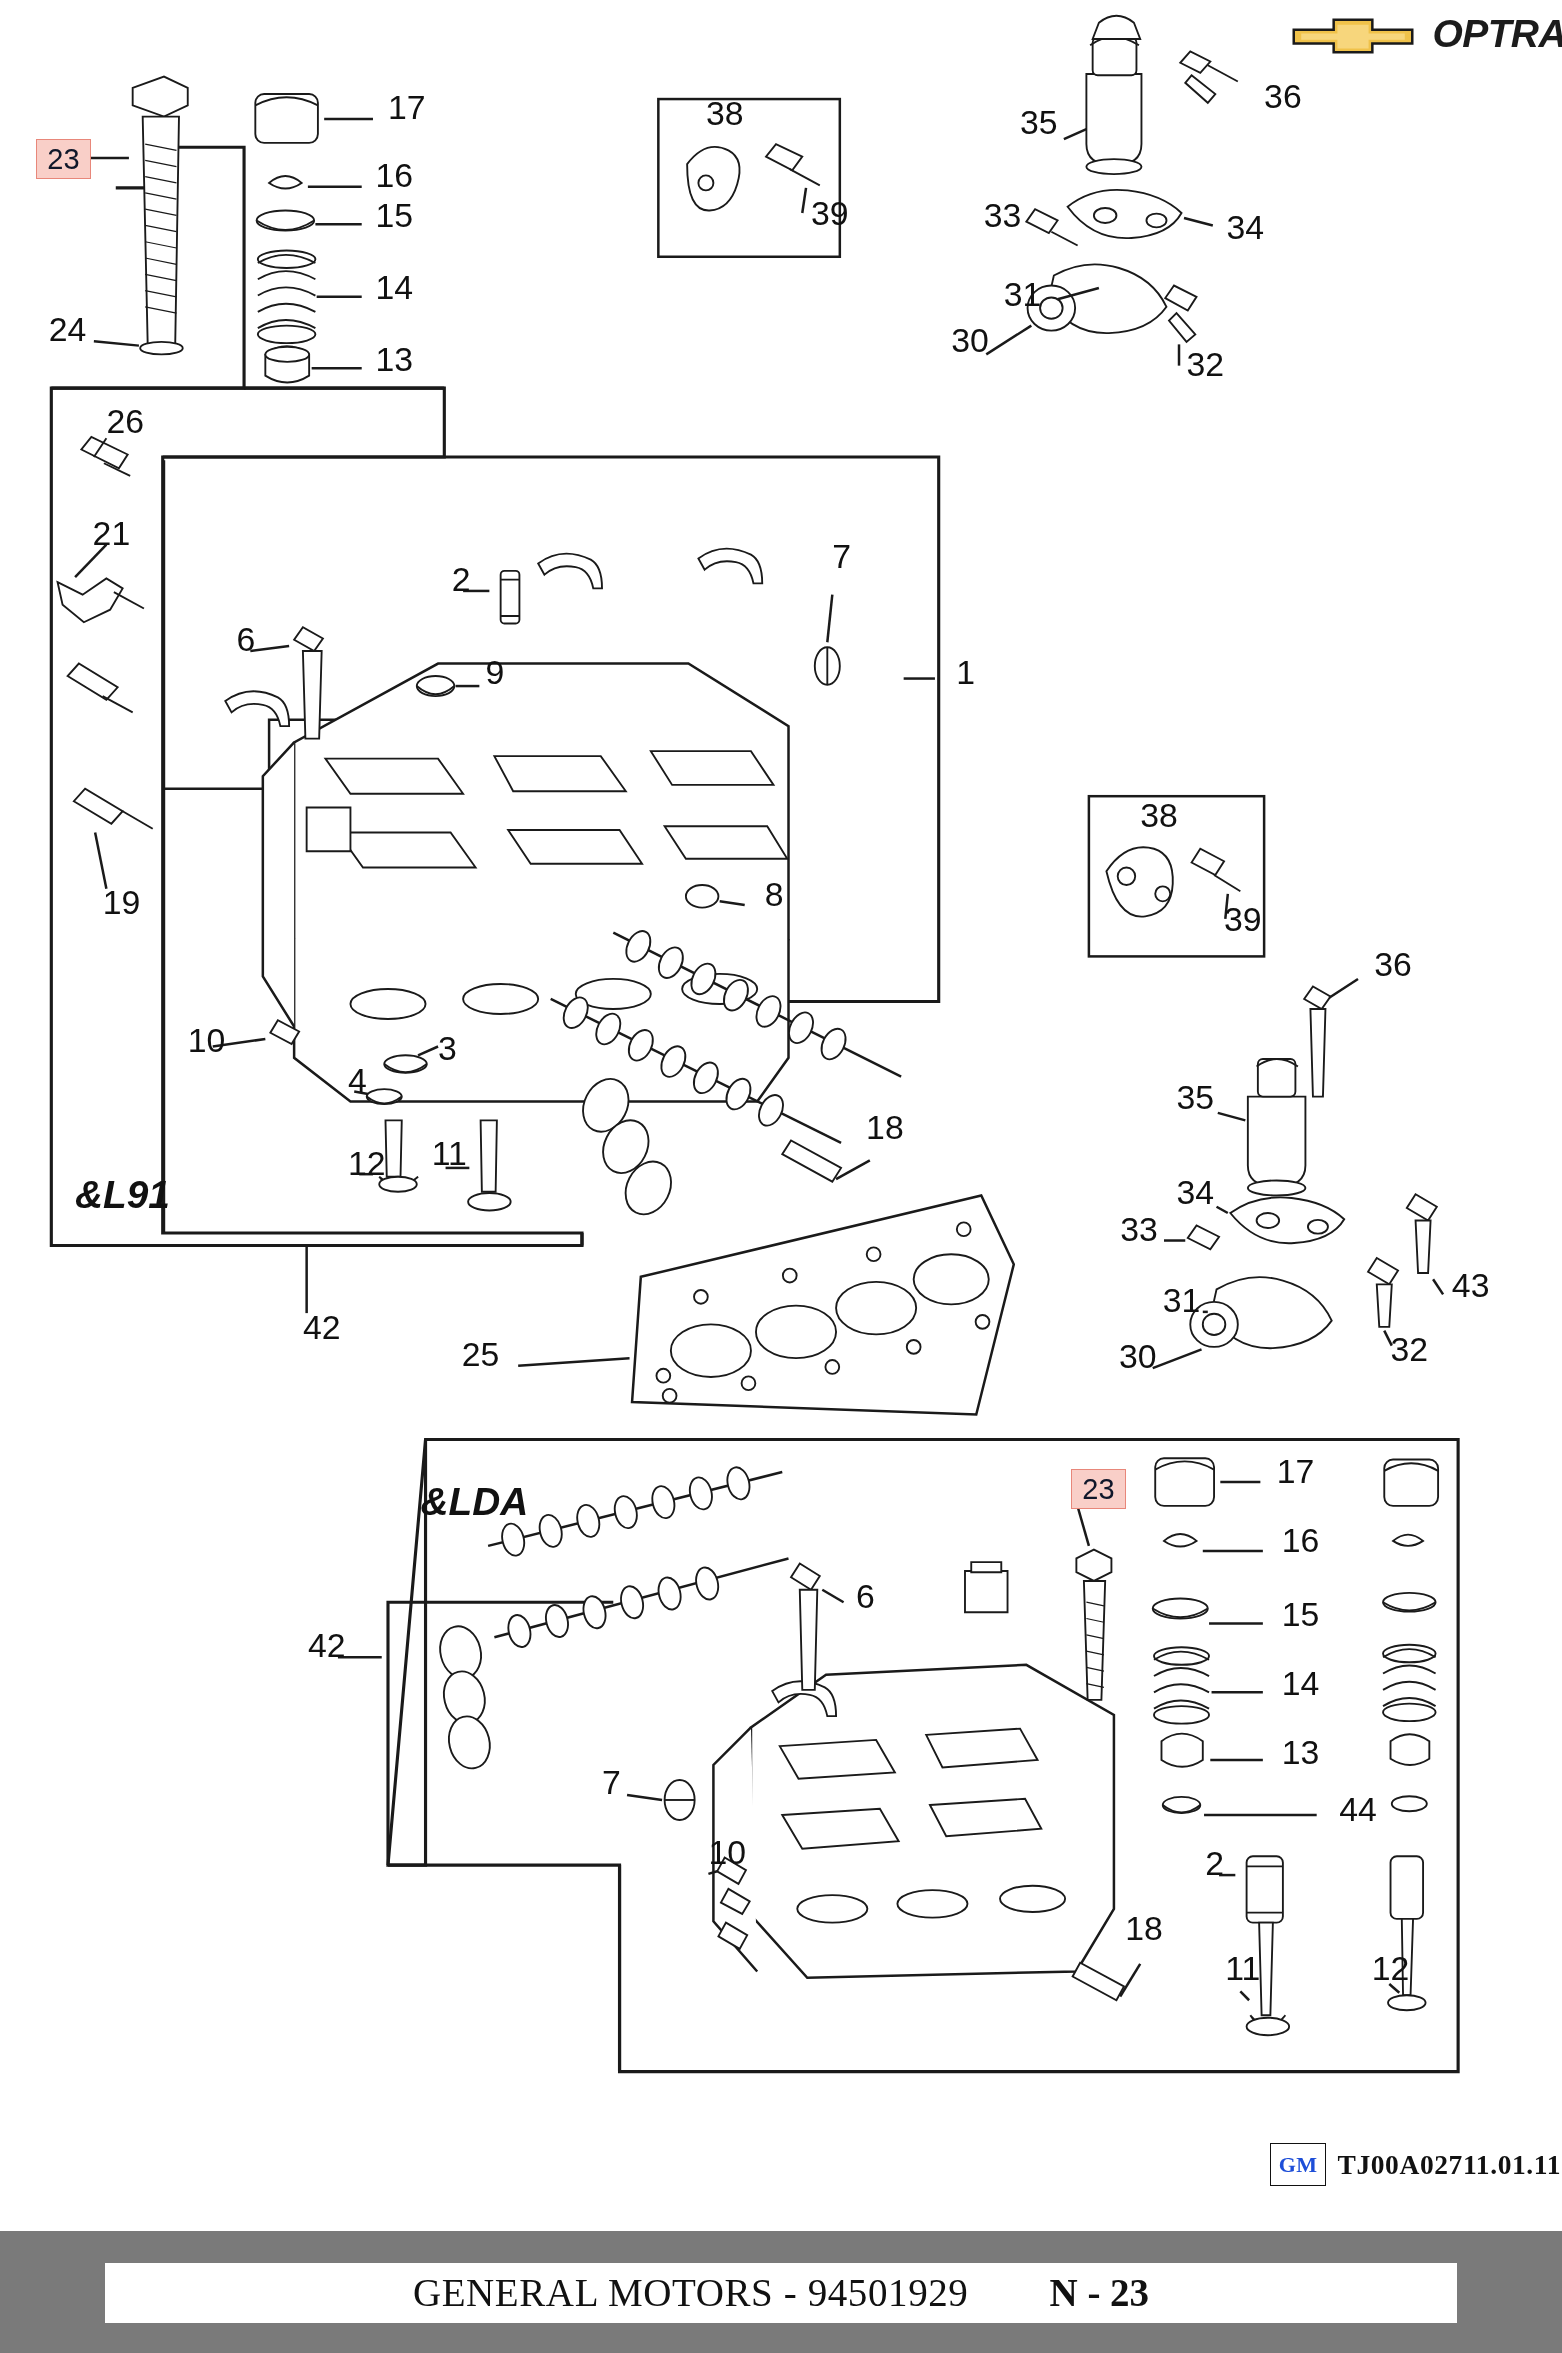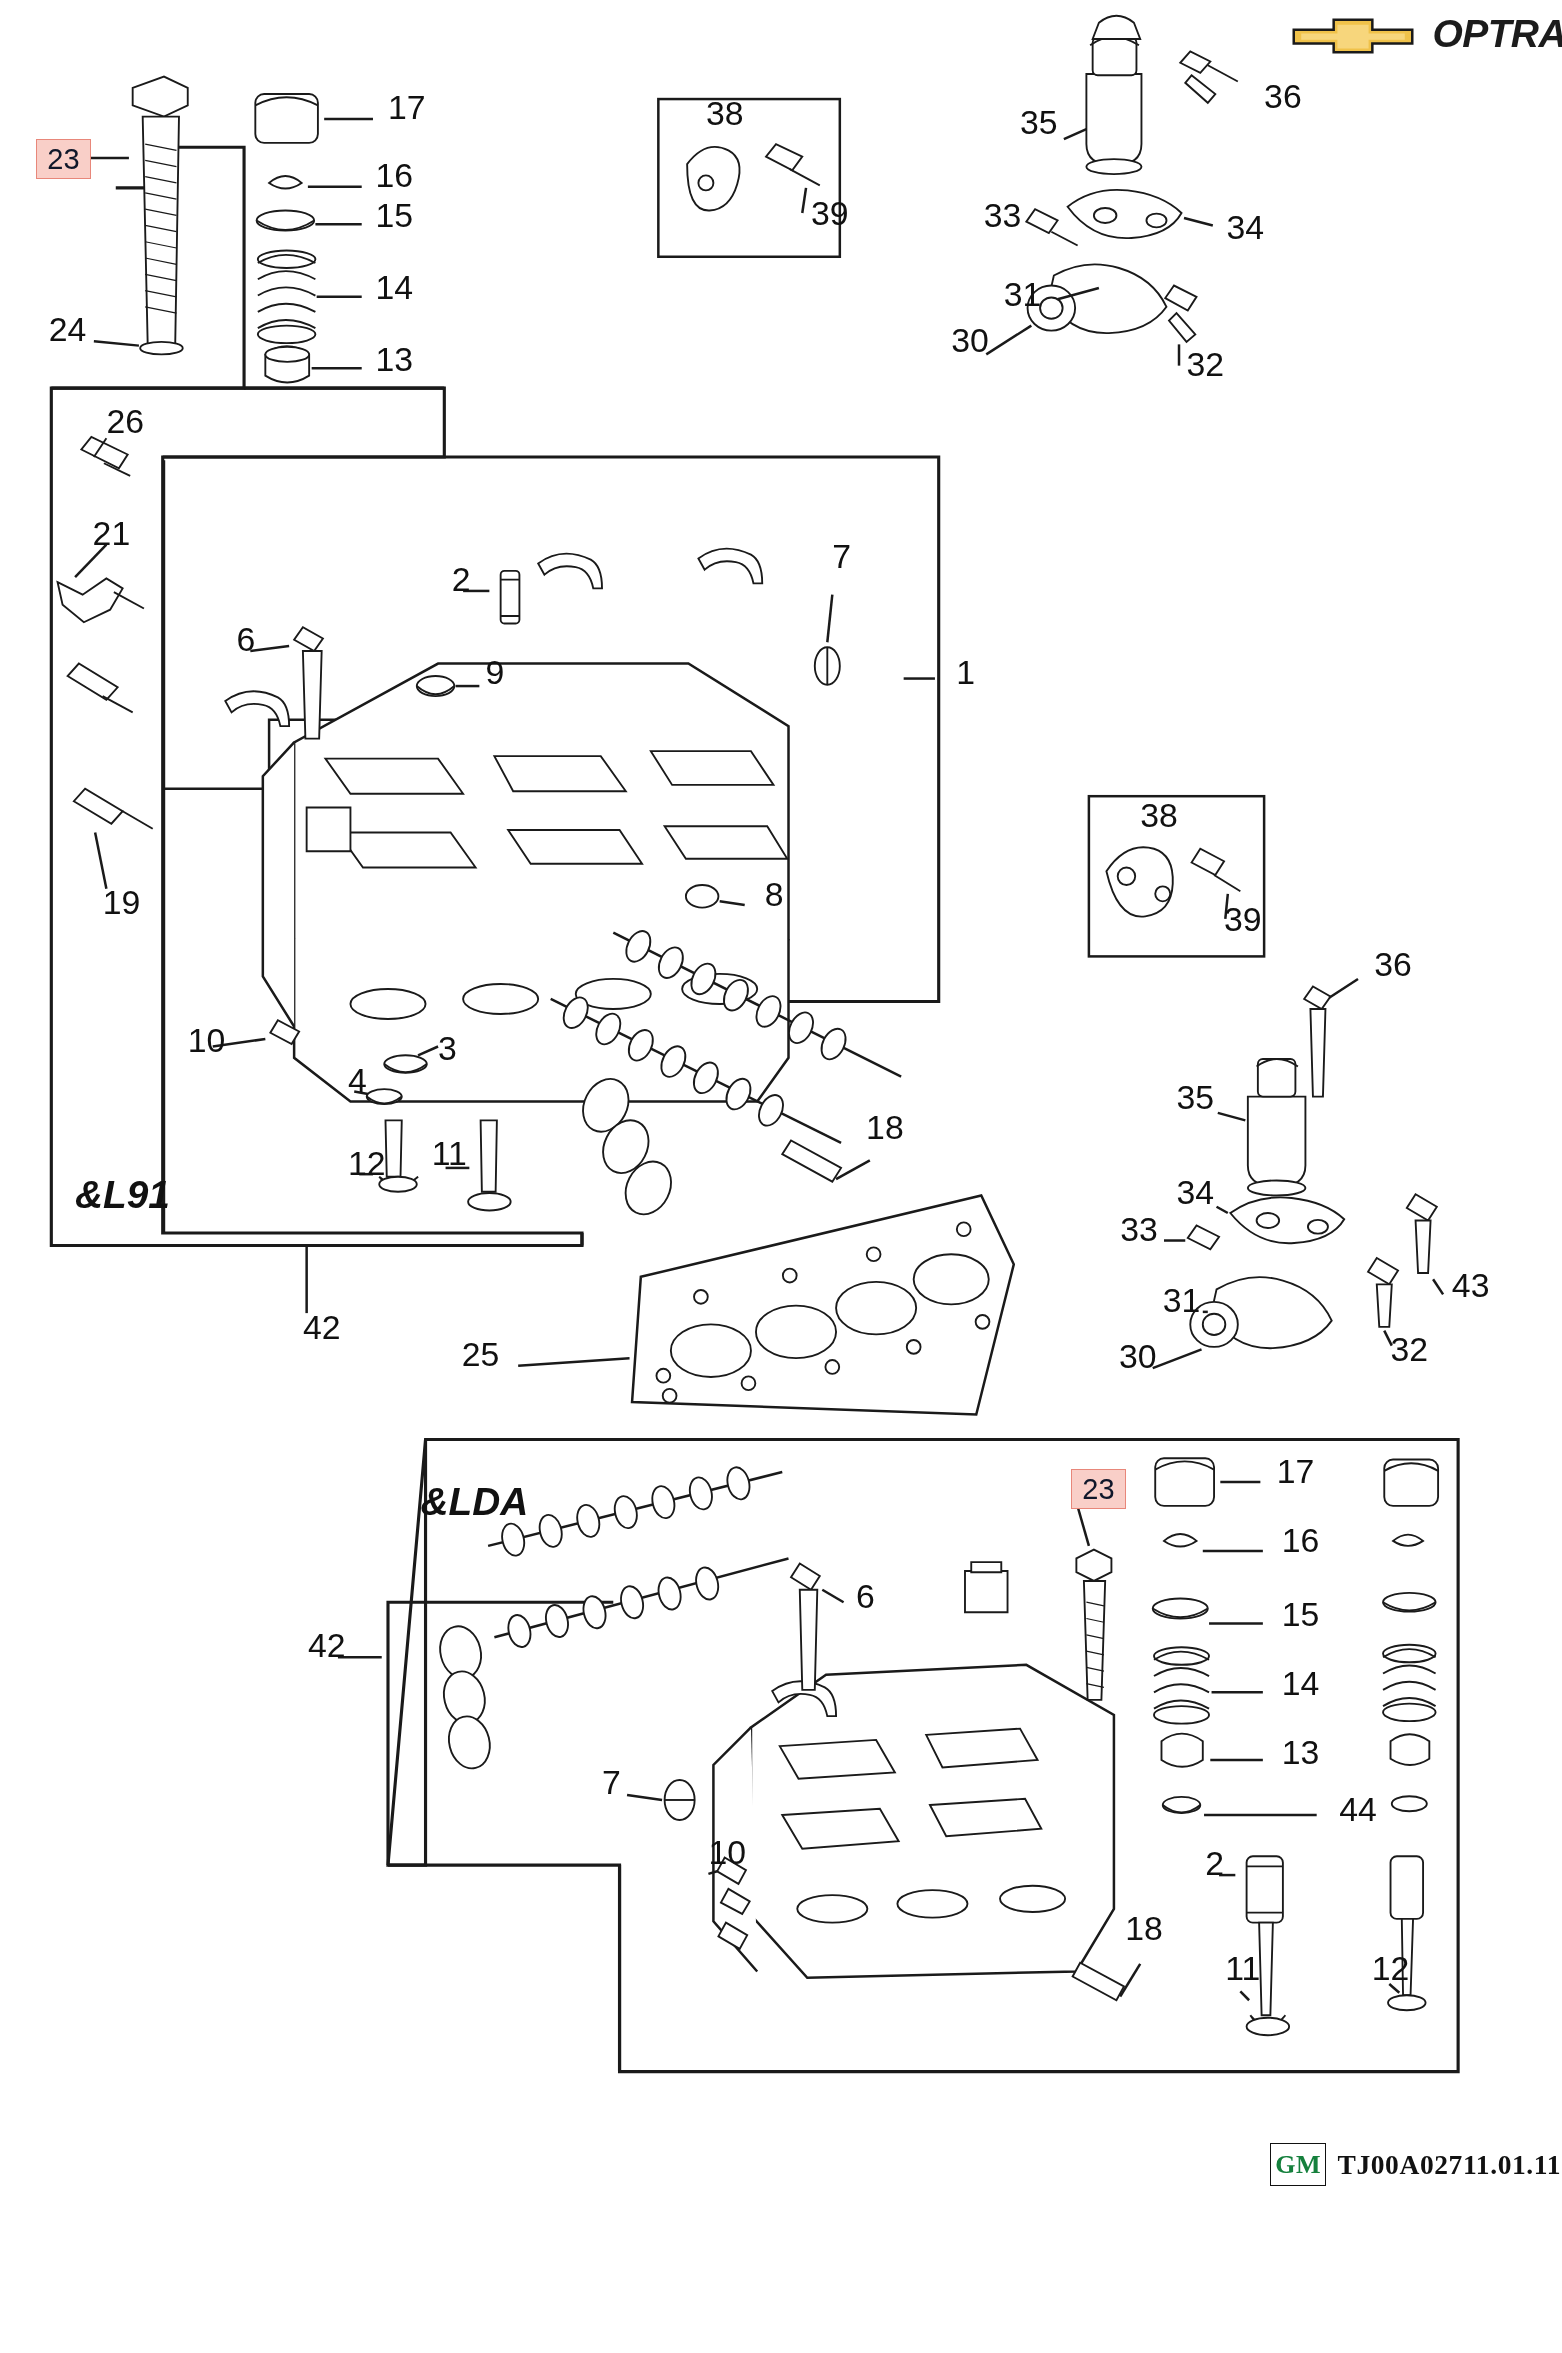--- a/index.html
+++ b/index.html
@@ -92,22 +92,22 @@
   }
   .gm-badge {
     width: 54px;
     height: 41px;
     border: 1.9px solid #111;
     display: flex;
     align-items: center;
     justify-content: center;
     font-family: "Liberation Serif", serif;
     font-weight: bold;
-    font-size: 26px;
-    color: #15803d;
+    font-size: 22px;
+    color: #1d4ed8;
     letter-spacing: 0.6px;
   }
   .stamp-lines {
     display: flex;
     align-items: flex-end;
     line-height: 1.22;
   }
   .stamp-lines div {
     font-family: "Liberation Serif", serif;
     font-weight: bold;
@@ -723,15 +723,21 @@
   <div class="hl" style="left:1071px; top:1469px; width:55px; height:40px;">23</div>
 
   <div class="stamp">
     <div class="gm-badge">GM</div>
     <div class="stamp-lines">
       <div>TJ00A027</div>
       <div class="date">11.01.11</div>
     </div>
   </div>
 
+  <div class="footer-bar">
+    <div class="footer-inner">
+      <div class="footer-title">GENERAL MOTORS - 94501929</div>
+      <div class="footer-code">N - 23</div>
+    </div>
+  </div>
 
 </div>
 
 
 </body></html>

